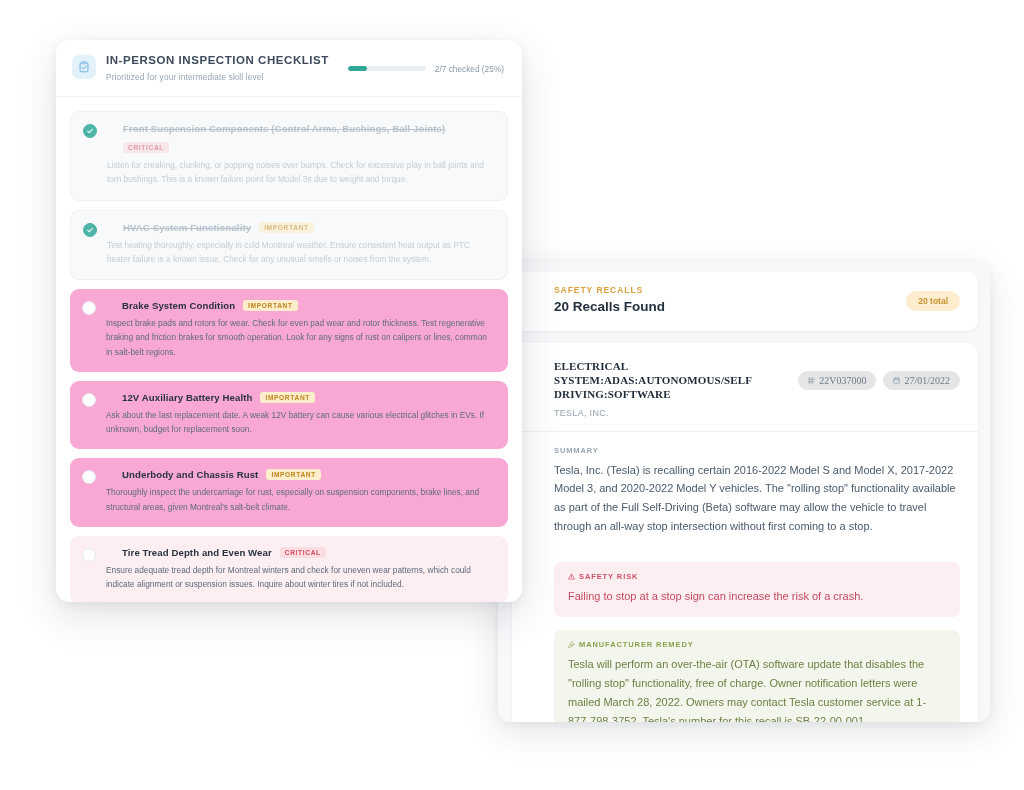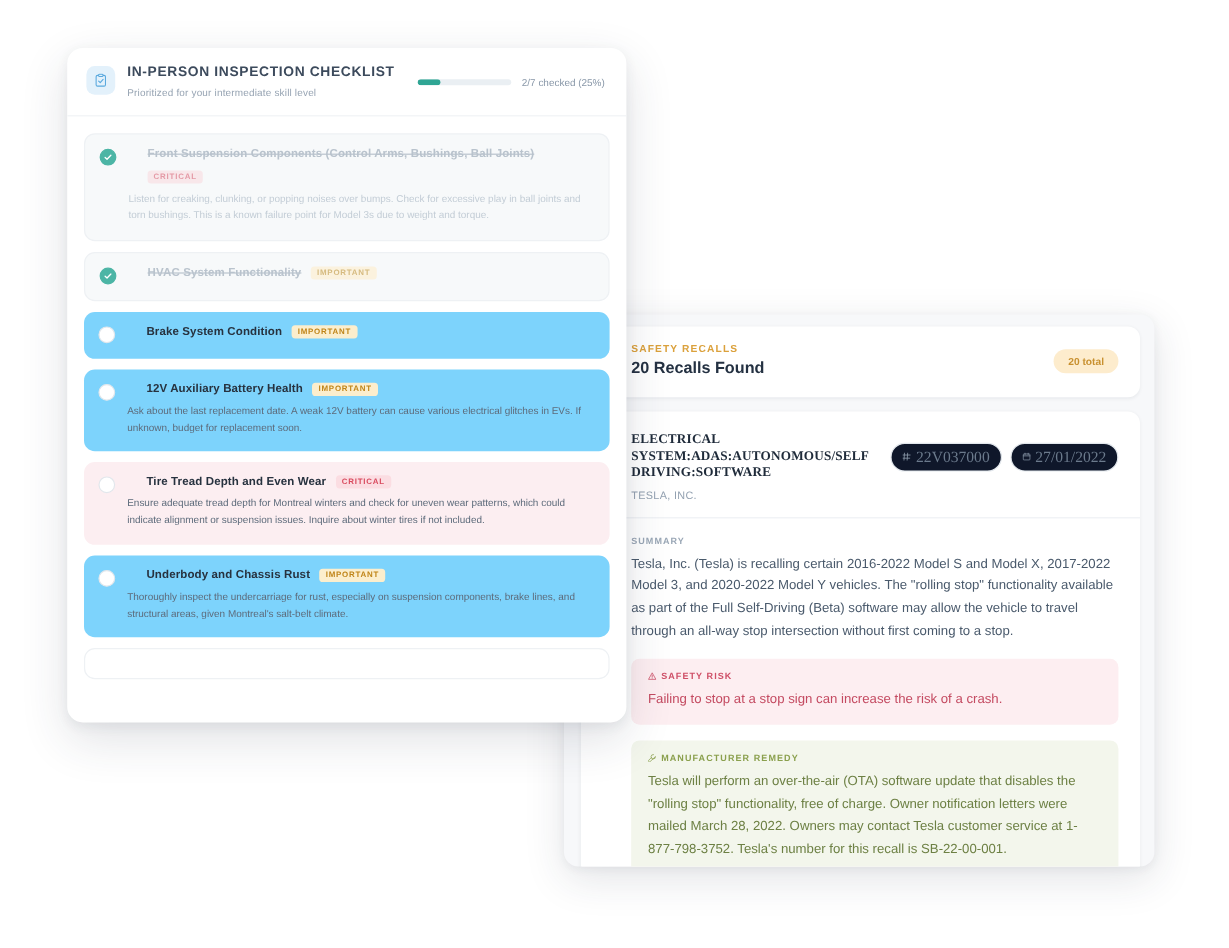--- a/index.html
+++ b/index.html
@@ -16,21 +16,21 @@
   #stage {
     position: relative;
     width: 1024px;
     height: 790px;
     background: #ffffff;
   }
 
   
   .recalls-panel {
     position: absolute;
-    left: 470px;
+    left: 498px;
     top: 262px;
     width: 492px;
     height: 460px;
     background: #f7f8fa;
     border-radius: 12px;
     box-shadow: 0 10px 34px rgba(40,50,70,0.13), 0 2px 8px rgba(40,50,70,0.06);
     overflow: hidden;
     z-index: 1;
   }
 
@@ -101,23 +101,23 @@
     flex: 1;
   }
   .recall-chips { display: flex; gap: 7px; flex-shrink: 0; padding-top: 1px; }
   .chip {
     display: inline-flex;
     align-items: center;
     gap: 4px;
     border: 1px solid #e2e7ec;
     border-radius: 20px;
     padding: 3px 9px;
-    font-size: 13px;
+    font-size: 10px;
     color: #6b7a8c;
-    background: #0f172a;
+    background: #e5e5e5;
     white-space: nowrap;
   }
   .chip svg { display:block; }
   .recall-manufacturer {
     font-size: 9px;
     color: #93a1b1;
     margin-top: 6px;
     letter-spacing: 0.3px;
   }
 
@@ -137,21 +137,21 @@
   .sect-text {
     font-size: 11px;
     line-height: 1.72;
     color: #4a5a6c;
   }
 
   .risk-box {
     background: #fdeef1;
     border-radius: 7px;
     padding: 10px 14px 11px 14px;
-    margin-top: 13px;
+    margin-top: 26px;
   }
   .risk-box .sect-label { color: #cf5068; }
   .risk-box .sect-text { color: #c44a61; }
 
   .remedy-box {
     background: #f3f6ec;
     border-radius: 7px;
     padding: 10px 14px 11px 14px;
     margin-top: 13px;
   }
@@ -232,21 +232,21 @@
   .cl-list { padding: 14px 14px 18px 14px; }
 
   .cl-item {
     display: flex;
     gap: 10px;
     border-radius: 9px;
     padding: 11px 14px 13px 12px;
     margin-bottom: 9px;
   }
   .cl-item.sev-critical  { background: #fceef1; }
-  .cl-item.sev-important { background: #7dd3fc; }
+  .cl-item.sev-important { background: #f9a8d4; }
   .cl-item.sev-optional  { background: #ffffff; border: 1px solid #eef1f4; }
   .cl-item.done {
     background: #f7f9fa;
     border: 1px solid #eef1f4;
   }
 
   .cb {
     width: 14px; height: 14px;
     border-radius: 50%;
     flex-shrink: 0;
@@ -417,58 +417,60 @@
           <div class="cb checked">
             <svg width="8" height="8" viewBox="0 0 16 16">
               <path d="M3.2 8.4 L6.4 11.4 L12.8 4.8" stroke="#ffffff" stroke-width="2.2" fill="none" stroke-linecap="round" stroke-linejoin="round"></path>
             </svg>
           </div>
           <div class="cl-body">
             <div class="cl-item-head">
               <span class="cl-item-title">HVAC System Functionality</span>
               <span class="sev-tag important">IMPORTANT</span>
             </div>
+            <div class="cl-item-desc">Test heating thoroughly, especially in cold Montreal weather. Ensure consistent heat output as PTC heater failure is a known issue. Check for any unusual smells or noises from the system.</div>
           </div>
         </div>
         <div class="cl-item sev-important">
           <div class="cb unchecked"></div>
           <div class="cl-body">
             <div class="cl-item-head">
               <span class="cl-item-title">Brake System Condition</span>
               <span class="sev-tag important">IMPORTANT</span>
             </div>
+            <div class="cl-item-desc">Inspect brake pads and rotors for wear. Check for even pad wear and rotor thickness. Test regenerative braking and friction brakes for smooth operation. Look for any signs of rust on calipers or lines, common in salt-belt regions.</div>
           </div>
         </div>
         <div class="cl-item sev-important">
           <div class="cb unchecked"></div>
           <div class="cl-body">
             <div class="cl-item-head">
               <span class="cl-item-title">12V Auxiliary Battery Health</span>
               <span class="sev-tag important">IMPORTANT</span>
             </div>
             <div class="cl-item-desc">Ask about the last replacement date. A weak 12V battery can cause various electrical glitches in EVs. If unknown, budget for replacement soon.</div>
           </div>
         </div>
+        <div class="cl-item sev-important">
+          <div class="cb unchecked"></div>
+          <div class="cl-body">
+            <div class="cl-item-head">
+              <span class="cl-item-title">Underbody and Chassis Rust</span>
+              <span class="sev-tag important">IMPORTANT</span>
+            </div>
+            <div class="cl-item-desc">Thoroughly inspect the undercarriage for rust, especially on suspension components, brake lines, and structural areas, given Montreal's salt-belt climate.</div>
+          </div>
+        </div>
         <div class="cl-item sev-critical">
           <div class="cb unchecked"></div>
           <div class="cl-body">
             <div class="cl-item-head">
               <span class="cl-item-title">Tire Tread Depth and Even Wear</span>
               <span class="sev-tag critical">CRITICAL</span>
             </div>
             <div class="cl-item-desc">Ensure adequate tread depth for Montreal winters and check for uneven wear patterns, which could indicate alignment or suspension issues. Inquire about winter tires if not included.</div>
-          </div>
-        </div>
-        <div class="cl-item sev-important">
-          <div class="cb unchecked"></div>
-          <div class="cl-body">
-            <div class="cl-item-head">
-              <span class="cl-item-title">Underbody and Chassis Rust</span>
-              <span class="sev-tag important">IMPORTANT</span>
-            </div>
-            <div class="cl-item-desc">Thoroughly inspect the undercarriage for rust, especially on suspension components, brake lines, and structural areas, given Montreal's salt-belt climate.</div>
           </div>
         </div>
         <div class="cl-item sev-optional"></div>
       </div>
   </div>
 
 </div>
 
 </body></html>

